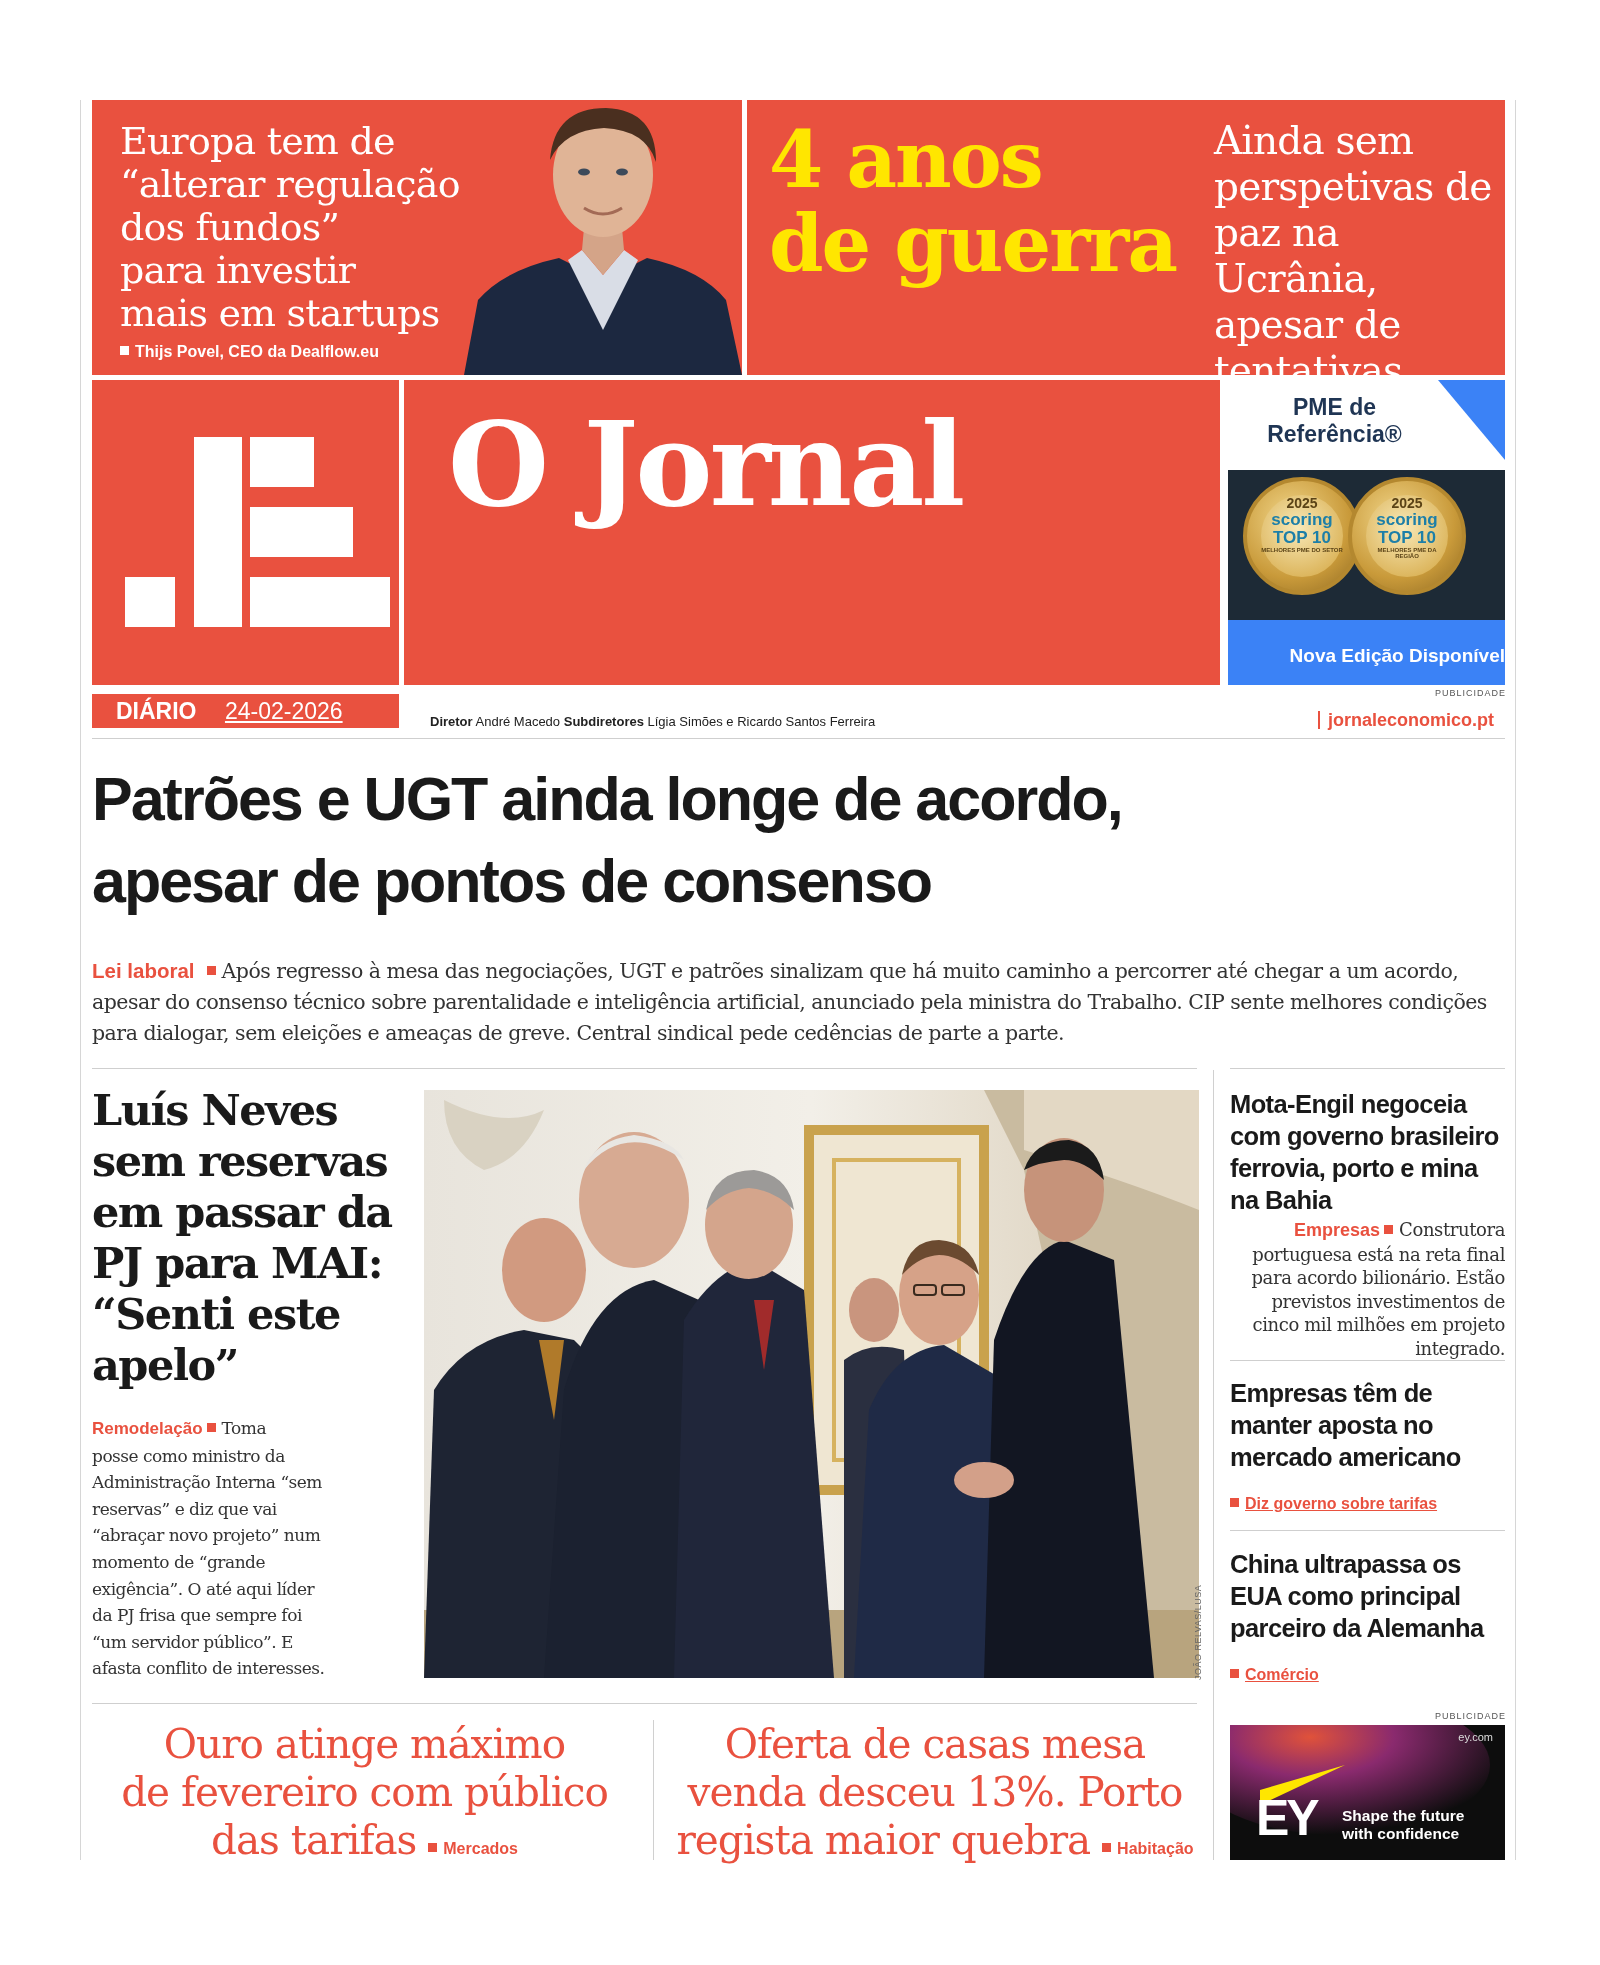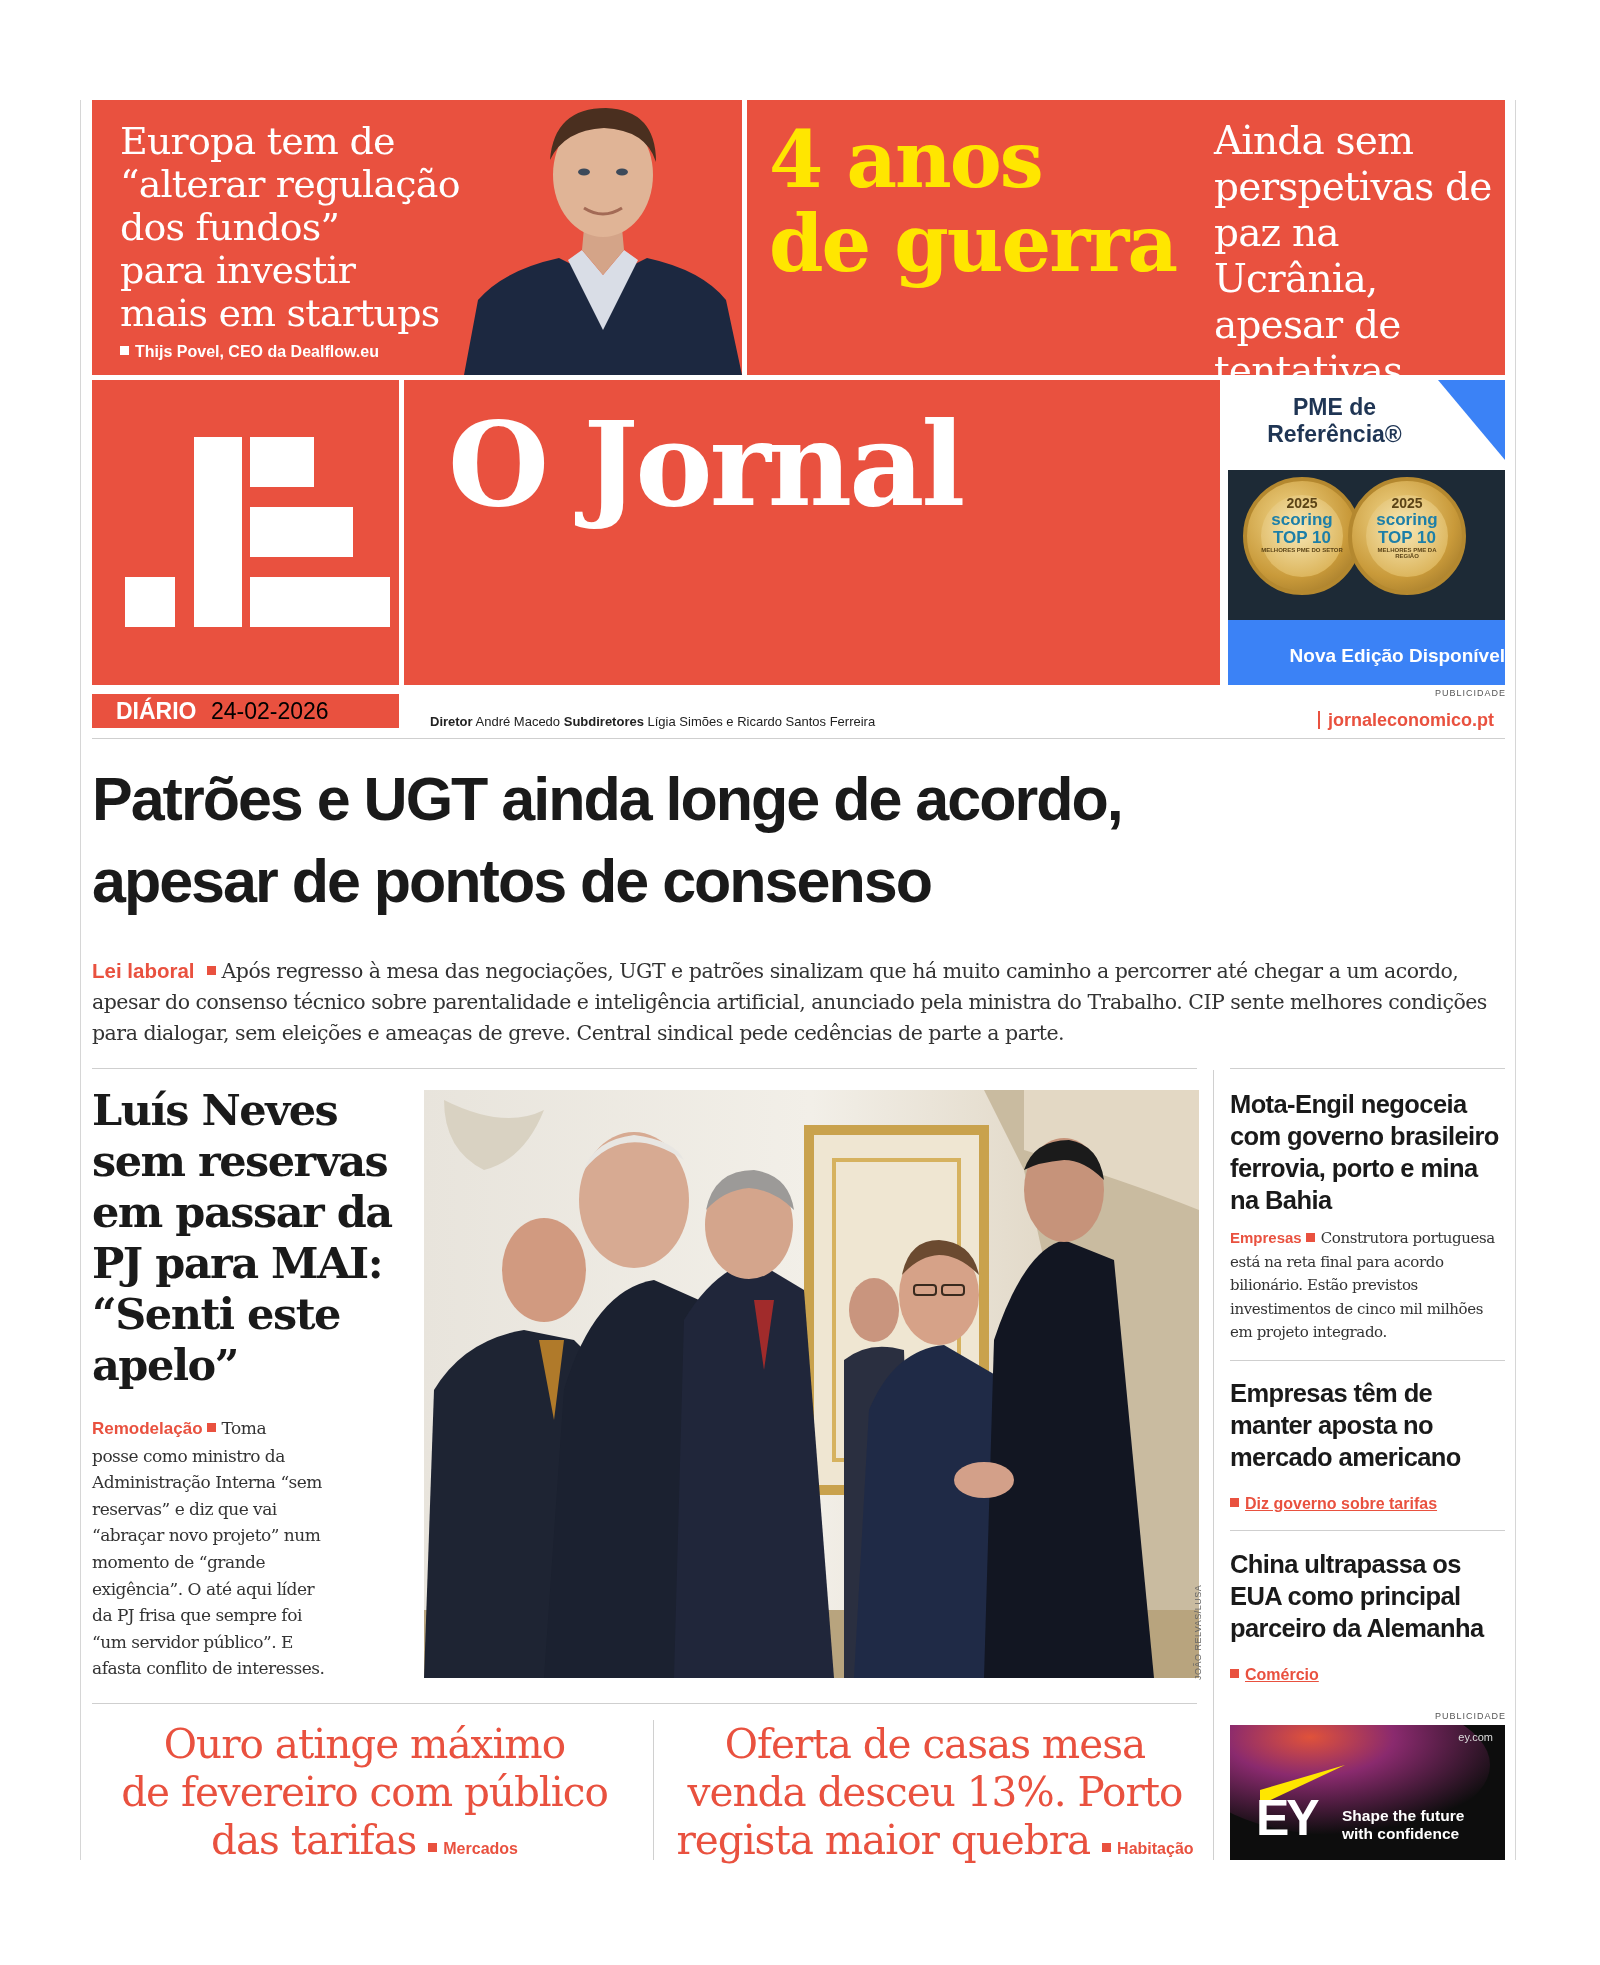--- a/index.html
+++ b/index.html
@@ -70,21 +70,21 @@
     line-height: 26.6px; color: #333; letter-spacing: -0.5px; }
   .photo { left: 424px; top: 1090px; width: 775px; height: 588px; overflow: hidden; }
   .credit { left: 1193px; top: 1570px; width: 14px; height: 110px; font-size: 9px; color: #666;
     writing-mode: vertical-rl; transform: rotate(180deg); letter-spacing: 0.5px; }
 
   .vline { position: absolute; width: 1px; background: #d0d0d0; }
 
   
   .side { left: 1230px; width: 275px; }
   .side h3 { font-weight: bold; font-size: 25.5px; line-height: 32px; color: #1a1a1a; letter-spacing: -0.6px; }
-  .side p { font-family: "DejaVu Serif", serif; font-size: 15px; line-height: 23.6px; color: #333; letter-spacing: -0.4px; margin-top: 10px; }
+  .side p { font-family: "DejaVu Serif", serif; font-size: 18px; line-height: 23.6px; color: #333; letter-spacing: -0.4px; margin-top: 2px; text-align: right; }
   .side .kicker { font-weight: bold; font-size: 16px; color: #e9513f; margin-top: 22px; text-decoration: underline; }
 
   .ey { left: 1230px; top: 1725px; width: 275px; height: 135px; background: #0d0d0d; overflow: hidden; }
 
   
   .bot { top: 1720px; text-align: center; font-family: "DejaVu Serif", serif; font-size: 40.5px; line-height: 48px;
     color: #e9513f; letter-spacing: -1px; }
   .bot .tag2 { font-family: "Liberation Sans", sans-serif; font-size: 16px; font-weight: bold; letter-spacing: 0; }
 </style>
 </head>
@@ -168,21 +168,21 @@
       <div class="top">TOP 10</div>
       <div class="mp">MELHORES PME DA REGIÃO</div>
     </div>
   </div>
   <div class="foot">Nova Edição Disponível</div>
 </div>
 <div class="abs pub-label" style="left:1435px; top:688px;">PUBLICIDADE</div>
 
 <div class="abs red date-box">
   <span style="margin-left:24px; font-weight:bold;">DIÁRIO</span>
-  <span style="margin-left:10px; color:#000000;">24-02-2026</span>
+  <span style="margin-left:24px; color:#ffffff;text-decoration:underline;">24-02-2026</span>
 </div>
 <div class="abs staff">
   <b>Diretor</b>
   <span>André Macedo</span>
   <b>Subdiretores</b>
   <span>Lígia Simões e Ricardo Santos Ferreira</span>
 </div>
 <div class="abs site">jornaleconomico.pt</div>
 <div class="hr" style="left:92px; top:738px; width:1413px;"></div>
 

